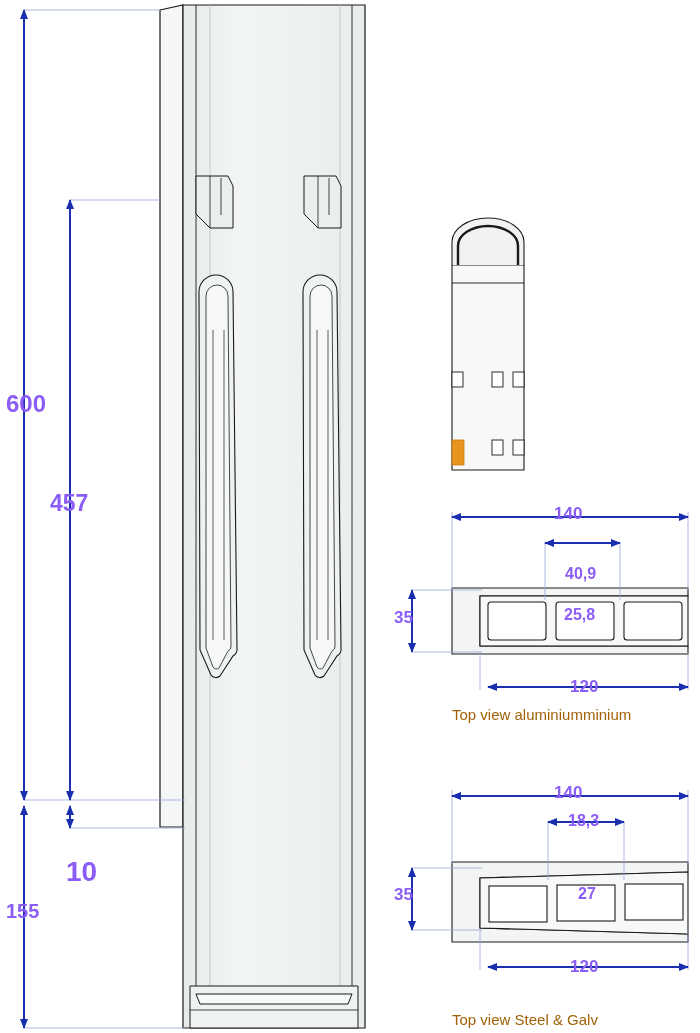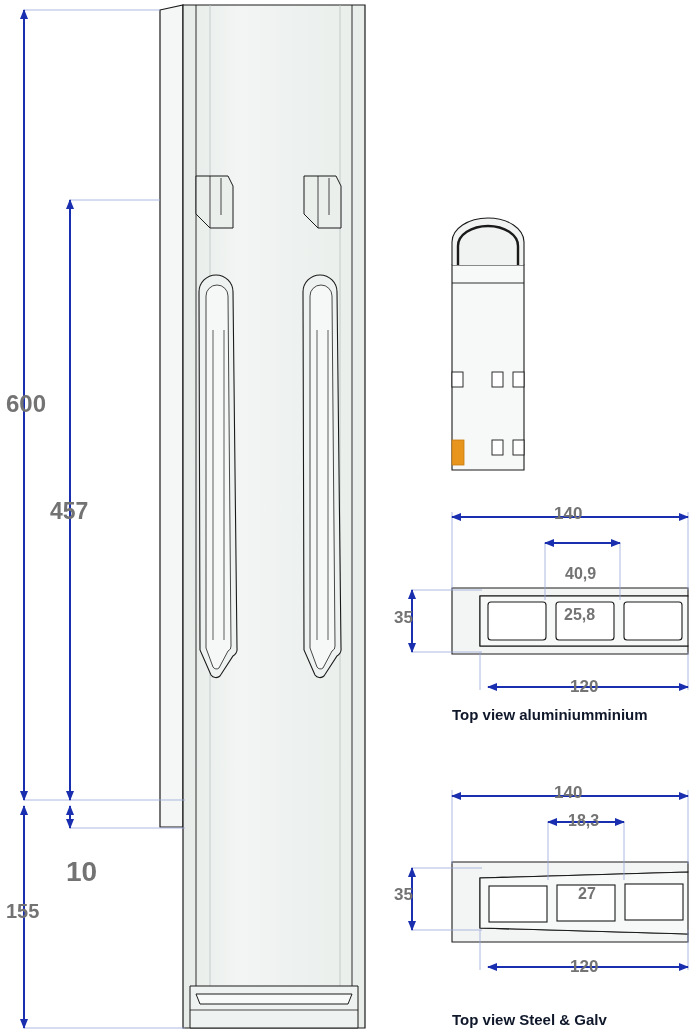--- a/index.html
+++ b/index.html
@@ -23,29 +23,29 @@
   svg.layer {
     position: absolute;
     left: 0; top: 0;
     width: 700px;
     height: 1033px;
   }
   .dimtext {
     position: absolute;
     font-family: "Liberation Sans", sans-serif;
     font-weight: bold;
-    color: #737373;
+    color: #8b5cf6;
     white-space: nowrap;
     line-height: 1;
   }
   .caption {
     position: absolute;
     font-family: "Liberation Sans", sans-serif;
-    font-weight: bold;
-    color: #0f172a;
+    font-weight: normal;
+    color: #a16207;
     white-space: nowrap;
     line-height: 1;
     font-size: 15px;
   }
 </style>
 </head>
 <body>
 
 <div id="stage">
 
@@ -187,21 +187,21 @@
       </g>
       <line x1="452" y1="796" x2="688" y2="796" stroke-width="2" marker-start="url(#arrStart)" marker-end="url(#arrEnd)"></line>
       <line x1="548" y1="822" x2="624" y2="822" stroke-width="2" marker-start="url(#arrStart)" marker-end="url(#arrEnd)"></line>
       <line x1="412" y1="868" x2="412" y2="930" stroke-width="2" marker-start="url(#arrStart)" marker-end="url(#arrEnd)"></line>
       <line x1="488" y1="967" x2="688" y2="967" stroke-width="2" marker-start="url(#arrStart)" marker-end="url(#arrEnd)"></line>
     </g>
   </svg>
 
   <div class="dimtext" style="left:6px; top:392px; font-size:24px;">600</div>
 
-  <div class="dimtext" style="left:50px; top:492px; font-size:23px;margin-top:8px;">457</div>
+  <div class="dimtext" style="left:50px; top:492px; font-size:23px;">457</div>
 
   <div class="dimtext" style="left:66px; top:858px; font-size:28px;">10</div>
 
   <div class="dimtext" style="left:6px; top:901px; font-size:20px;">155</div>
 
   <div class="dimtext" style="left:554px; top:505px; font-size:17px;">140</div>
 
   <div class="dimtext" style="left:565px; top:566px; font-size:16px;">40,9</div>
 
   <div class="dimtext" style="left:394px; top:609px; font-size:17px;">35</div>

